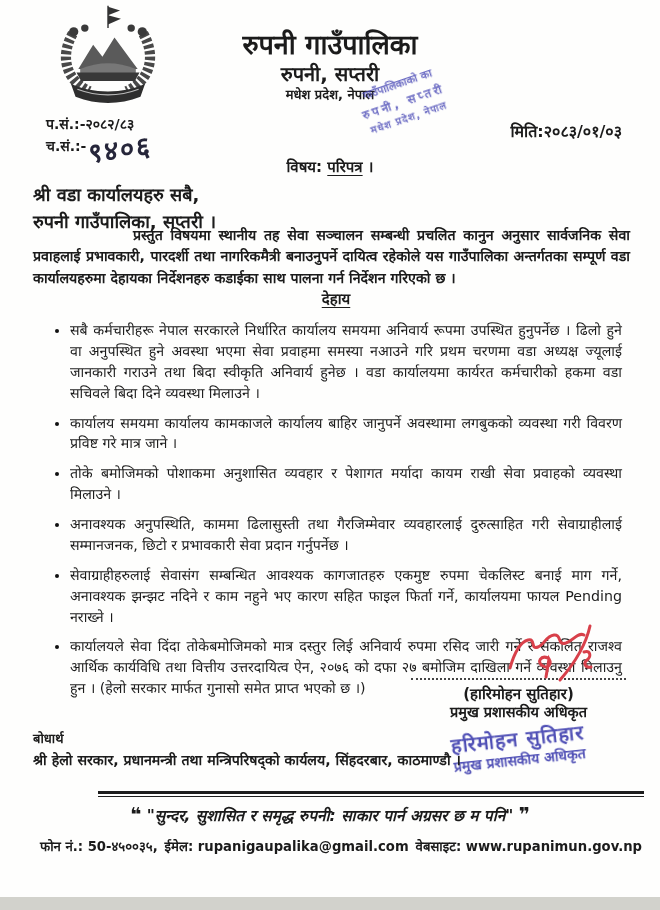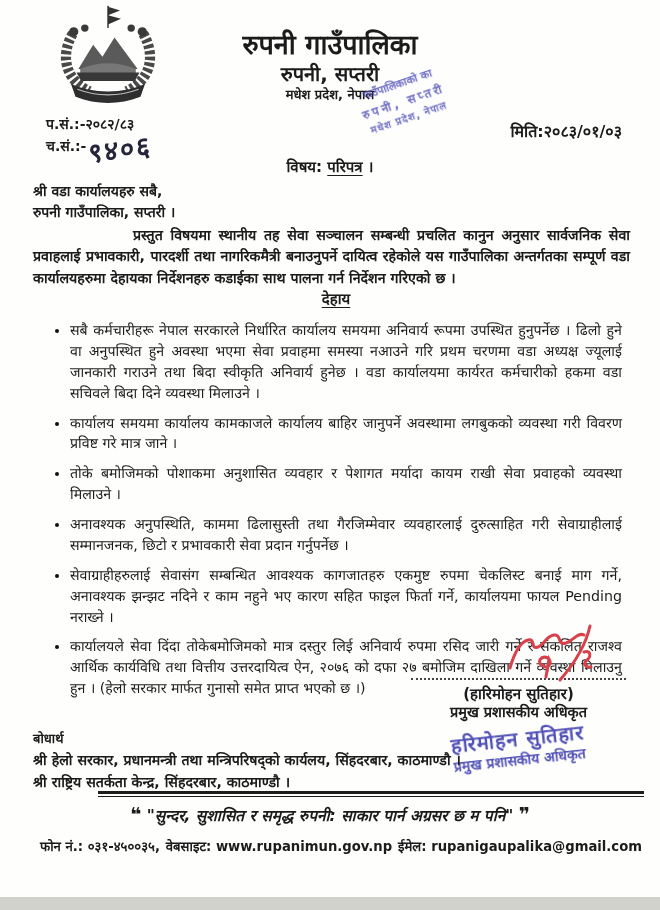--- a/index.html
+++ b/index.html
@@ -35,21 +35,21 @@
   .chalani{display:flex;align-items:flex-start;}
   .hand-number{
     display:inline-block;font-size:27px;font-weight:bold;
     transform:rotate(-7deg) skewX(-6deg);
     letter-spacing:2px;color:#26263a;margin-left:2px;line-height:1;
   }
   .meta-date{position:absolute;right:38px;top:120px;font-size:16px;font-weight:bold;}
   
   .subject{position:absolute;left:0;right:0;top:156px;text-align:center;font-size:15px;font-weight:bold;}
   .subject .u{text-decoration:underline;text-underline-offset:3px;}
-  .addressee{position:absolute;left:33px;top:181px;font-size:14px;font-weight:bold;line-height:1.5;}
+  .addressee{position:absolute;left:33px;top:181px;font-size:18px;font-weight:bold;line-height:1.5;}
   
   .intro{
     position:absolute;left:33px;right:30px;top:225px;
     font-size:14.2px;line-height:1.5;font-weight:600;text-align:justify;
     text-indent:100px;
   }
   .dehaya{
     position:absolute;left:12px;right:0;top:288px;text-align:center;
     font-size:15px;font-weight:bold;text-decoration:underline;text-underline-offset:3px;
   }
@@ -175,31 +175,30 @@
     <div class="sig-title">प्रमुख प्रशासकीय अधिकृत</div>
     <div class="sig-stamp">
       <div class="n">हरिमोहन सुतिहार</div>
       <div class="t">प्रमुख प्रशासकीय अधिकृत</div>
     </div>
   </div>
 
   <div class="cc">
     <div class="cc-heading">बोधार्थ</div>
     <div>श्री हेलो सरकार, प्रधानमन्त्री तथा मन्त्रिपरिषद्को कार्यलय, सिंहदरबार, काठमाण्डौ ।</div>
-    <div>श्री राष्ट्रिय सतर्कता केन्द्र, सिंहदरबार, काठमाण्डौ ।</div>
   </div>
 
   <div class="sep"></div>
 
   <div class="slogan">
     <span class="fl">❝</span>
     <span>"सुन्दर, सुशासित र समृद्ध रुपनी: साकार पार्न अग्रसर छ म पनि"</span>
     <span class="fl">❞</span>
   </div>
 
   <div class="contact">
-    <span>फोन नं.: ०३१-४५००३५,</span>
+    <span>फोन नं.: 50-४५००३५,</span>
+    <span>ईमेल: rupanigaupalika@gmail.com</span>
     <span>वेबसाइट: www.rupanimun.gov.np</span>
-    <span>ईमेल: rupanigaupalika@gmail.com</span>
   </div>
 
   <div class="scan-bottom"></div>
 </div>
 
 </body></html>

